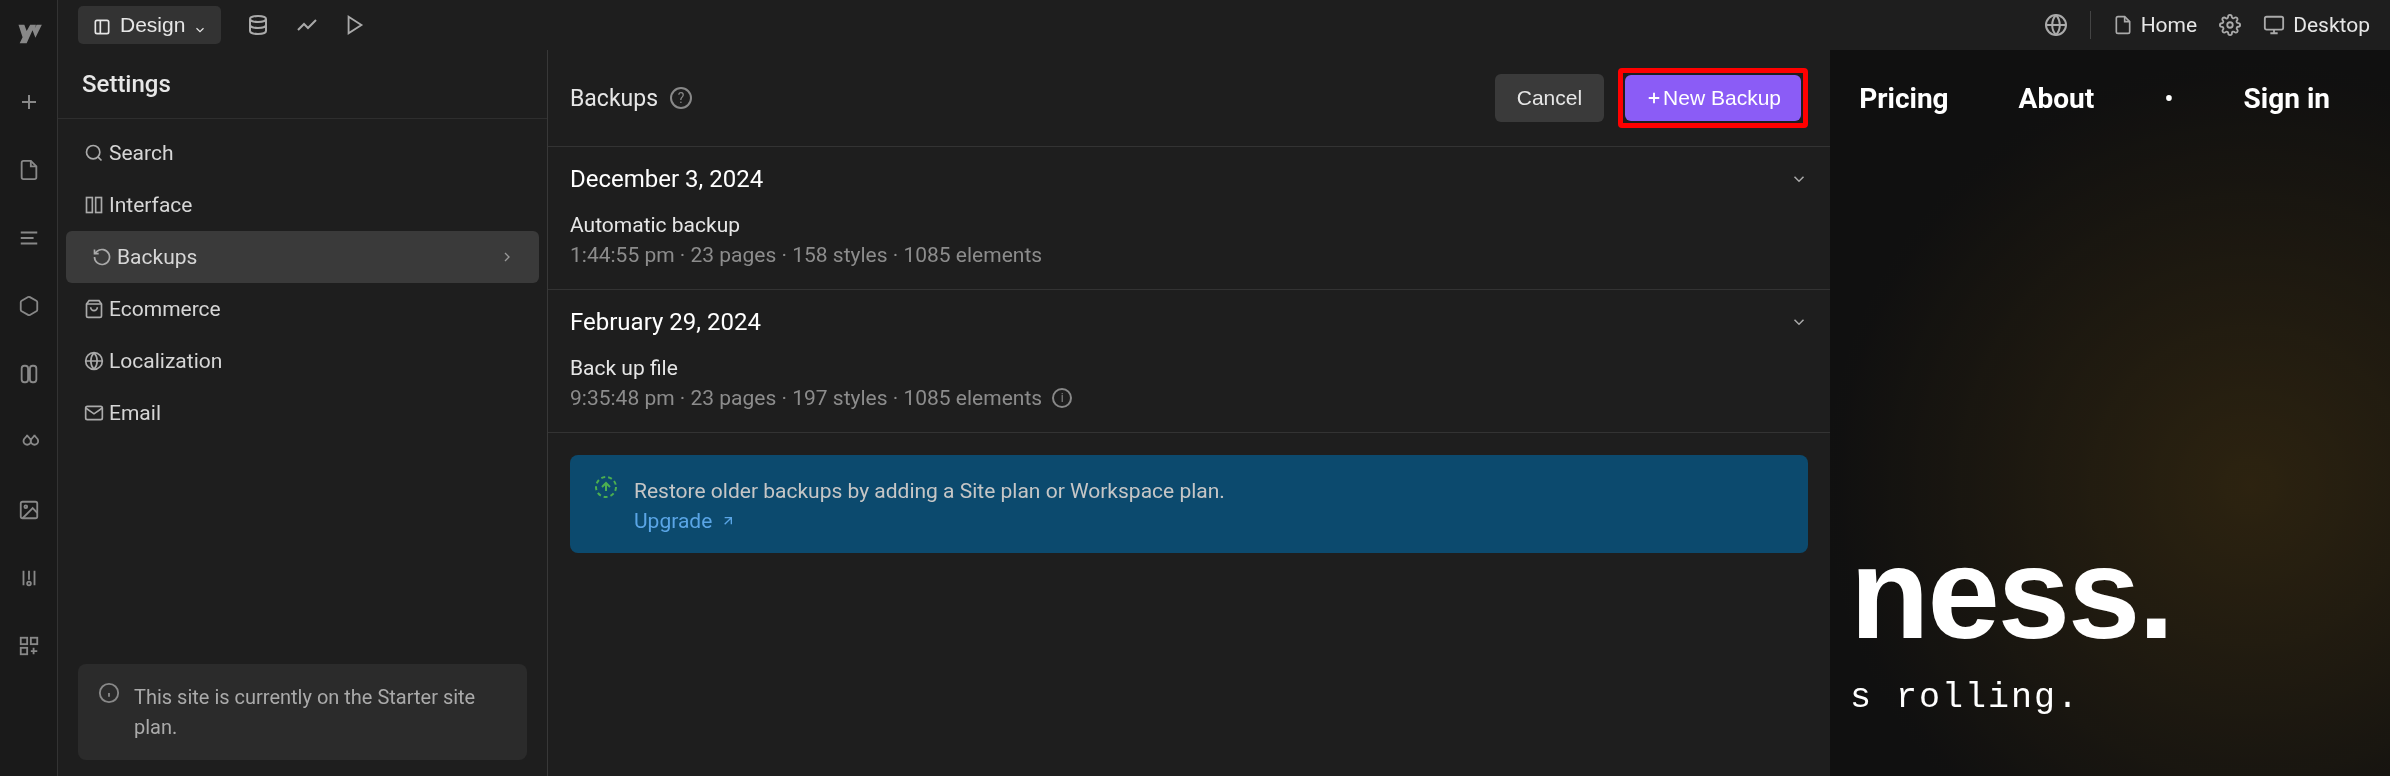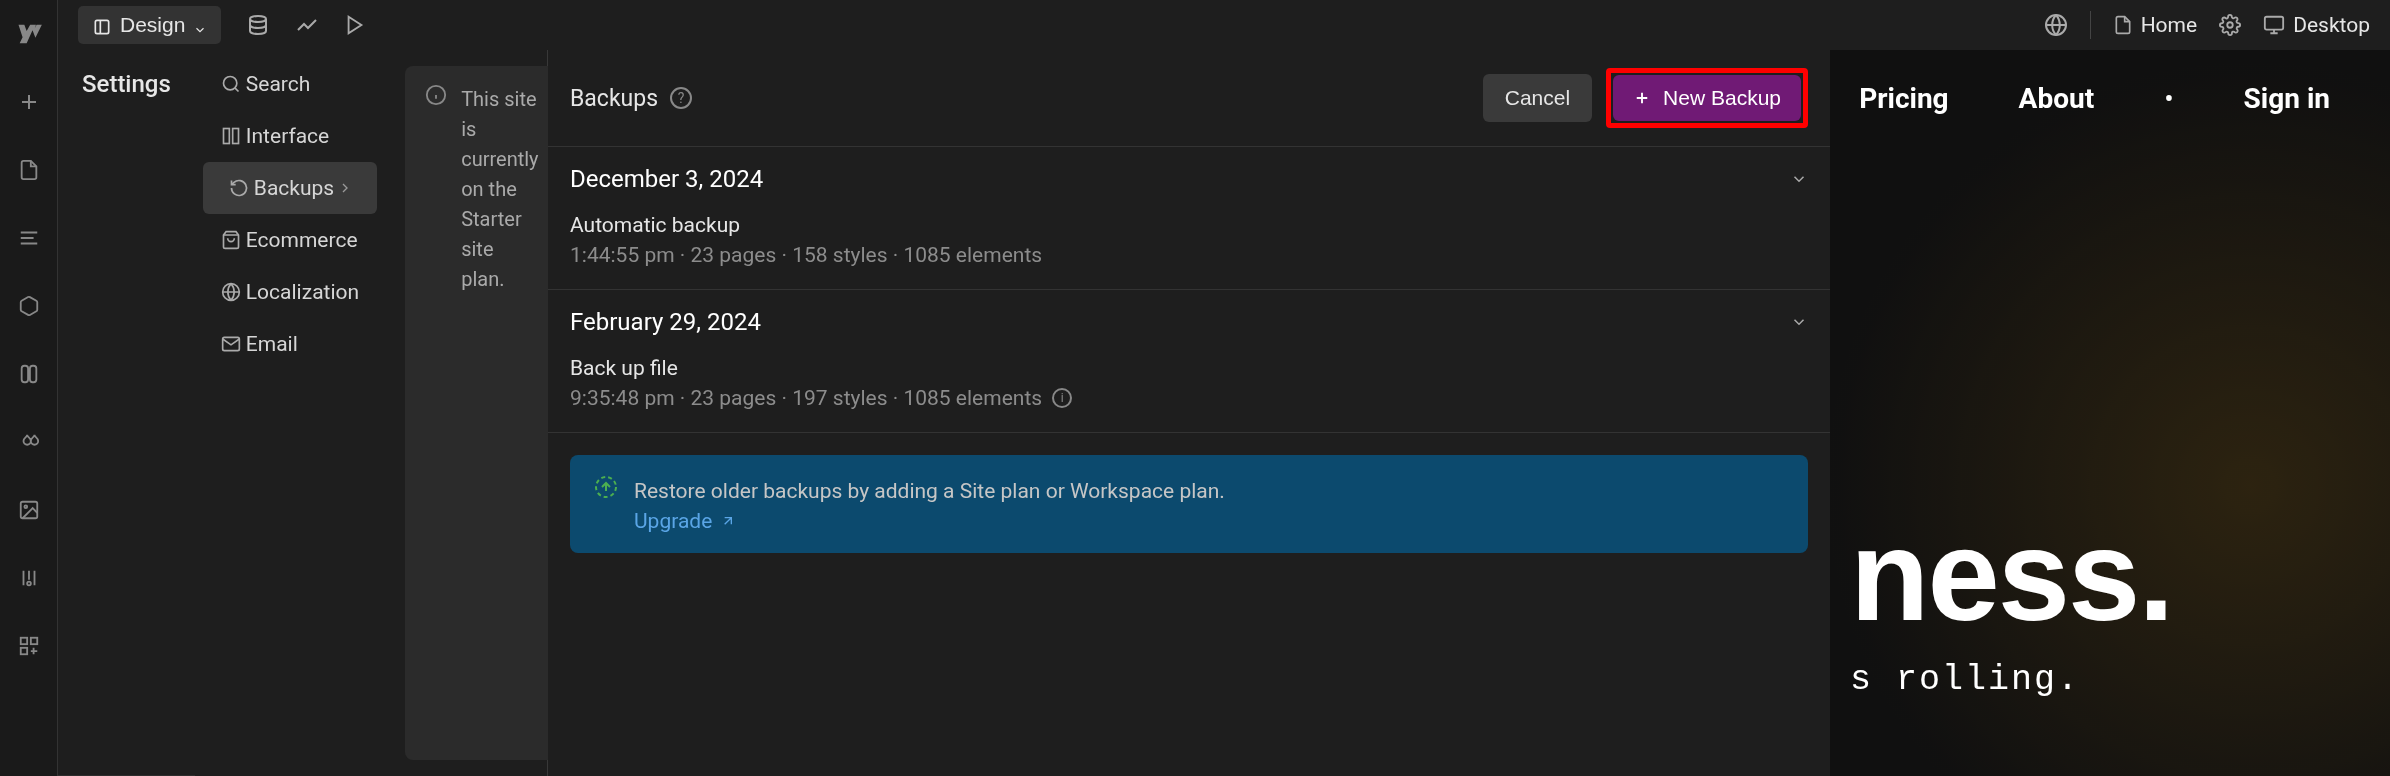--- a/index.html
+++ b/index.html
@@ -92,21 +92,21 @@
     .content {
       flex: 1;
       display: flex;
       position: relative;
     }
     .settings-panel {
       width: 490px;
       background: #1e1e1e;
       border-right: 1px solid #383838;
       display: flex;
-      flex-direction: row;
+      flex-direction: column;
     }
     .settings-header {
       padding: 20px 24px;
       font-size: 24px;
       font-weight: 500;
       color: #e6e6e6;
       border-bottom: 1px solid #2e2e2e;
     }
     .settings-list {
       flex: 1;
@@ -186,30 +186,29 @@
       border-radius: 6px;
       cursor: pointer;
       font-size: 21px;
     }
     .new-backup-wrap {
       border: 5px solid #ff0000;
       padding: 2px;
       border-radius: 4px;
     }
     .btn-new {
-      background: #701a75;
+      background: #8b5cf6;
       color: #fff;
       border: none;
       padding: 11px 20px;
       border-radius: 6px;
       cursor: pointer;
       font-size: 21px;
       display: flex;
       align-items: center;
-      gap: 12px;
     }
     .backup-group {
       border-bottom: 1px solid #333;
       padding: 18px 22px 22px;
     }
     .backup-date {
       font-size: 24px;
       font-weight: 400;
       color: #fff;
       display: flex;
@@ -272,21 +271,21 @@
       font-weight: 700;
       color: #fff;
       cursor: pointer;
     }
     .nav-dot {
       font-size: 28px;
       color: #fff;
     }
     .hero-text {
       position: absolute;
-      top: 460px;
+      top: 478px;
       left: 20px;
       right: 20px;
     }
     .hero-big {
       font-family: "Arial Black", sans-serif;
       font-size: 130px;
       font-weight: 900;
       color: #fff;
       line-height: 1;
       letter-spacing: -2px;

